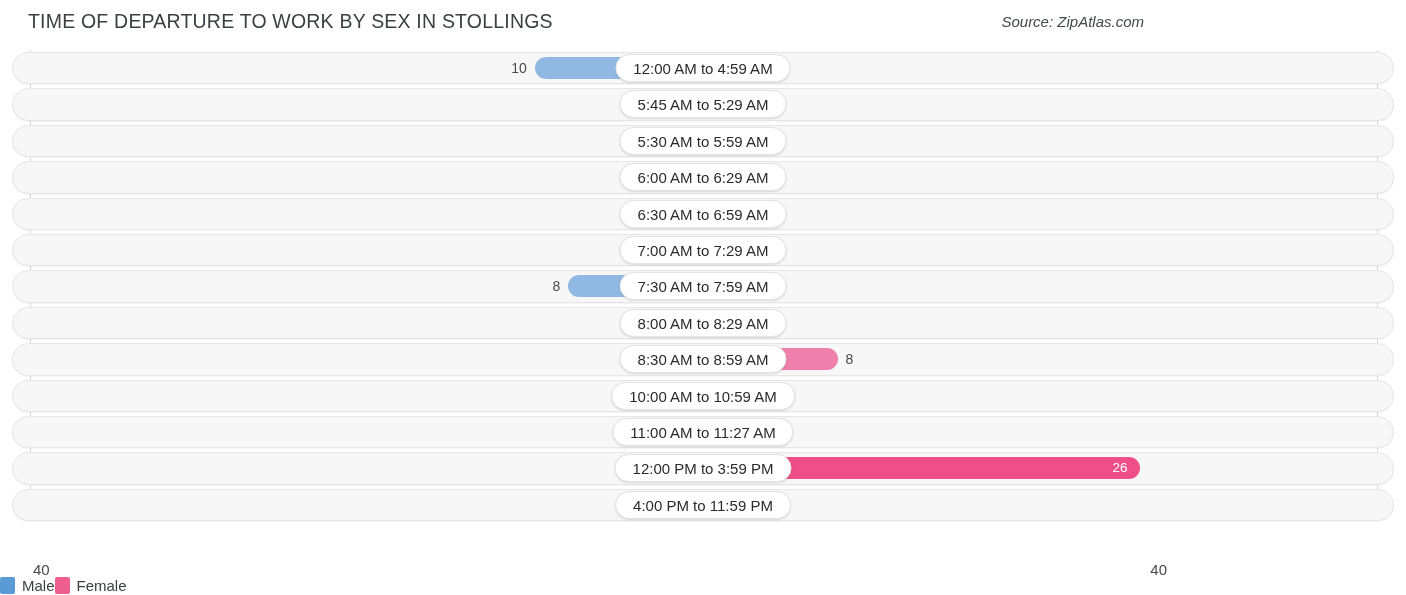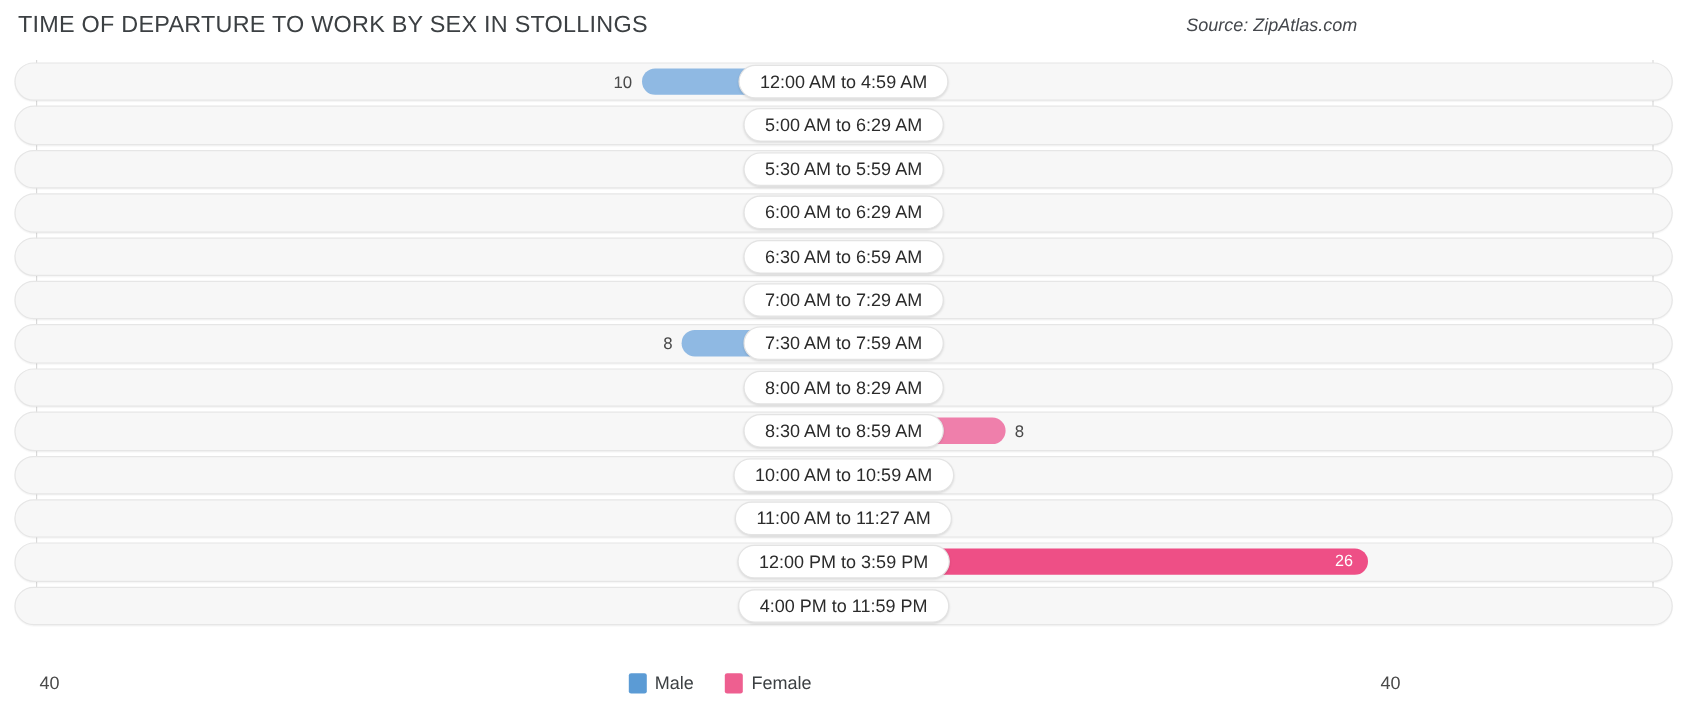--- a/index.html
+++ b/index.html
@@ -12,21 +12,21 @@
   }
   #page {
     position: relative;
     width: 1406px; height: 595px;
     background: #ffffff;
   }
 
   
   .header {
     position: absolute;
-    left: 4px; top: 0;
+    left: 17px; top: 0;
     width: 1139px; height: 44px;
   }
   .chart-title {
     position: absolute;
     left: 11px; top: 10px;
     font-size: 19.5px;
     letter-spacing: 0.2px;
     color: #3c4043;
     white-space: nowrap;
   }
@@ -144,25 +144,24 @@
     position: absolute;
     top: 5px;
     font-size: 15px;
     color: #4a4a4a;
   }
   .axis-val-left  { left: 33px; }
   .axis-val-right { right: 33px; }
 
   .legend {
     position: absolute;
-    left: 0; right: 0; top: 5px;
+    left: 0; right: 0; top: 21px;
     display: flex;
-    justify-content: center;
+    justify-content: flex-start;
     align-items: center;
-    gap: 26px;
   }
   .legend-item {
     display: flex;
     align-items: center;
     gap: 7px;
   }
   .swatch {
     width: 15px; height: 17px;
     border-radius: 2px;
     display: inline-block;
@@ -193,21 +192,21 @@
           <div class="bar bar-female" style="width: 56px; background: rgb(245, 169, 196);"></div>
           <div class="val val-female" style="left: 767px;">0</div>
           <div class="pill">12:00 AM to 4:59 AM</div>
         </div>
         <div class="row">
           <div class="track"></div>
           <div class="bar bar-male" style="width: 56px; background: rgb(168, 199, 232);"></div>
           <div class="val val-male" style="right: 767px;">0</div>
           <div class="bar bar-female" style="width: 56px; background: rgb(245, 169, 196);"></div>
           <div class="val val-female" style="left: 767px;">0</div>
-          <div class="pill">5:00 AM to 6:29 AM</div>
+          <div class="pill">5:45 AM to 5:29 AM</div>
         </div>
         <div class="row">
           <div class="track"></div>
           <div class="bar bar-male" style="width: 56px; background: rgb(168, 199, 232);"></div>
           <div class="val val-male" style="right: 767px;">0</div>
           <div class="bar bar-female" style="width: 56px; background: rgb(245, 169, 196);"></div>
           <div class="val val-female" style="left: 767px;">0</div>
           <div class="pill">5:30 AM to 5:59 AM</div>
         </div>
         <div class="row">

